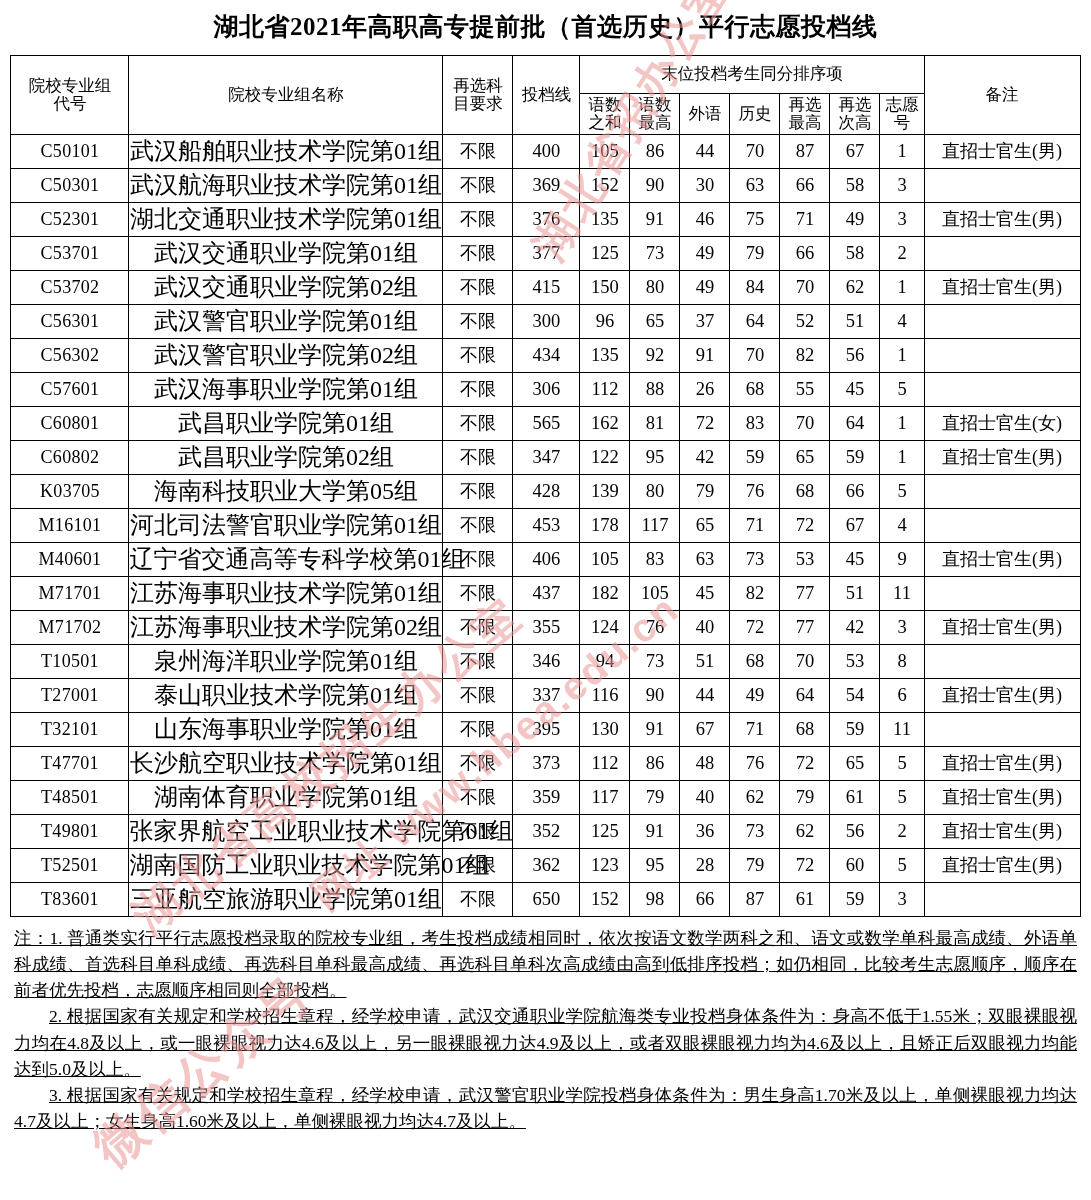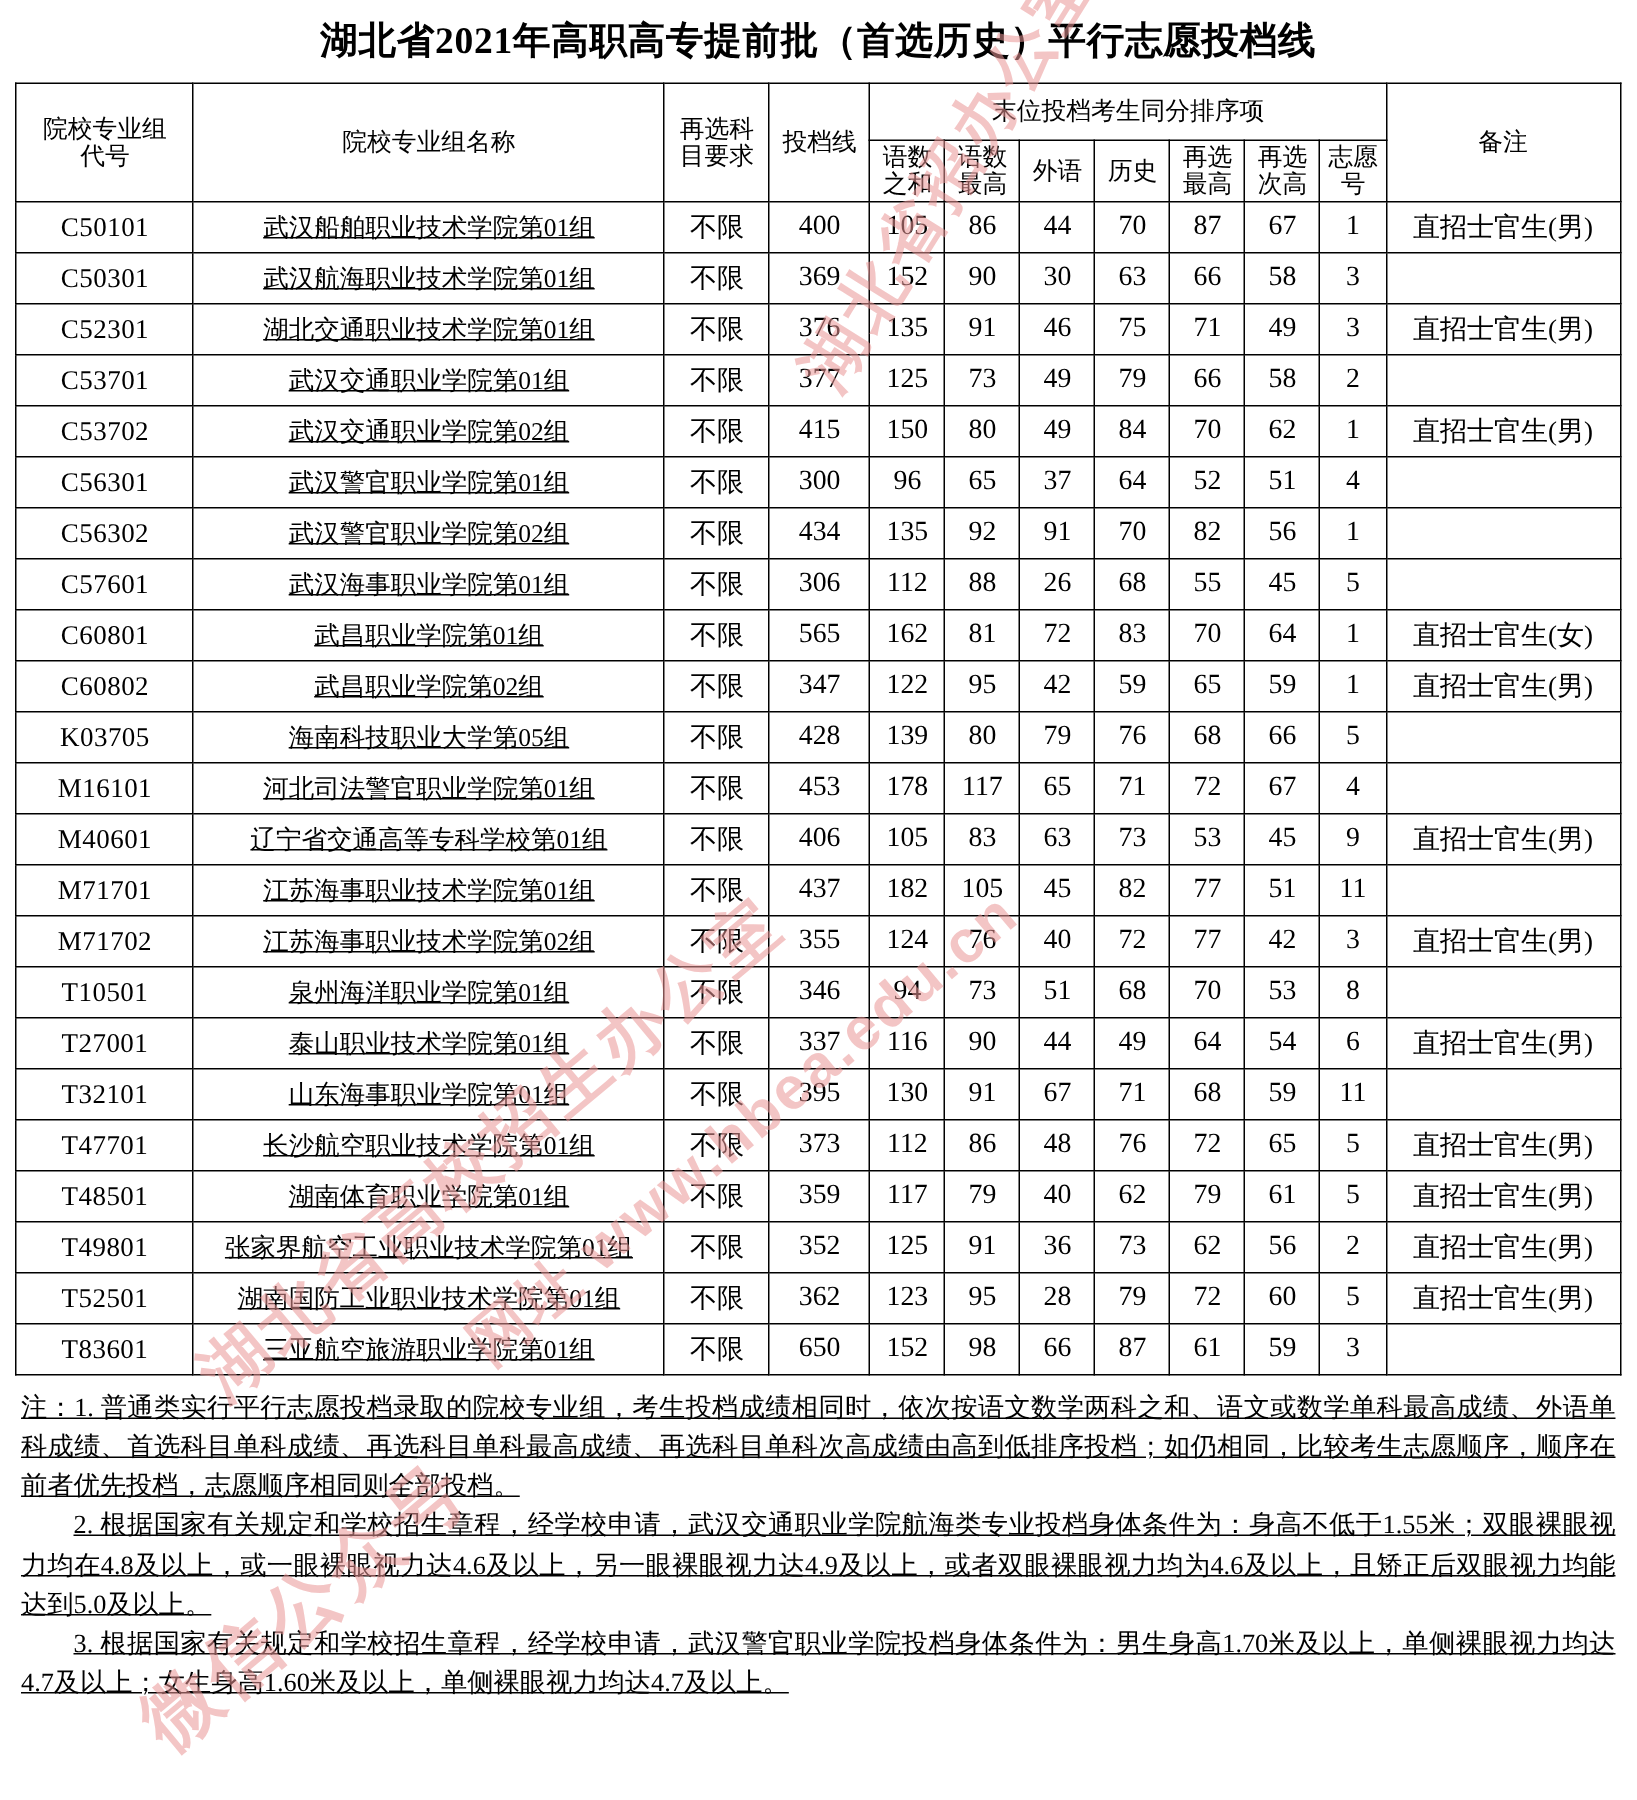--- a/index.html
+++ b/index.html
@@ -52,23 +52,22 @@
     padding: 2px 1px;
   }
   td.code {
     font-family: Liberation Serif, serif;
     font-size: 18px;
     letter-spacing: 0.3px;
   }
   td.name {
     text-align: left;
     padding-left: 16px;
-    font-size: 17px;
+    font-size: 24px;
     white-space: nowrap;
-    text-decoration: underline;
   }
   td.req { font-size: 18px; }
   td.line { font-size: 18.5px; }
   td.num { font-size: 18.5px; }
   td.remark {
     font-size: 18px;
     white-space: nowrap;
   }
   .two-line {
     display: block;

